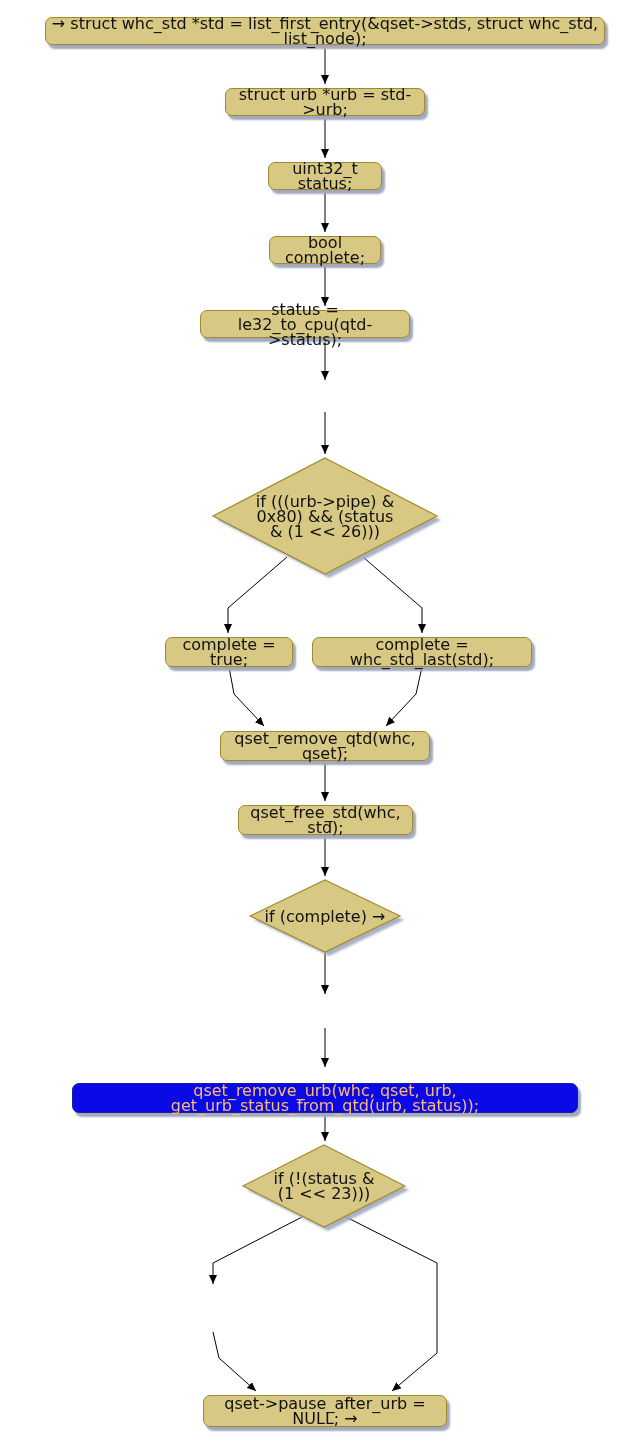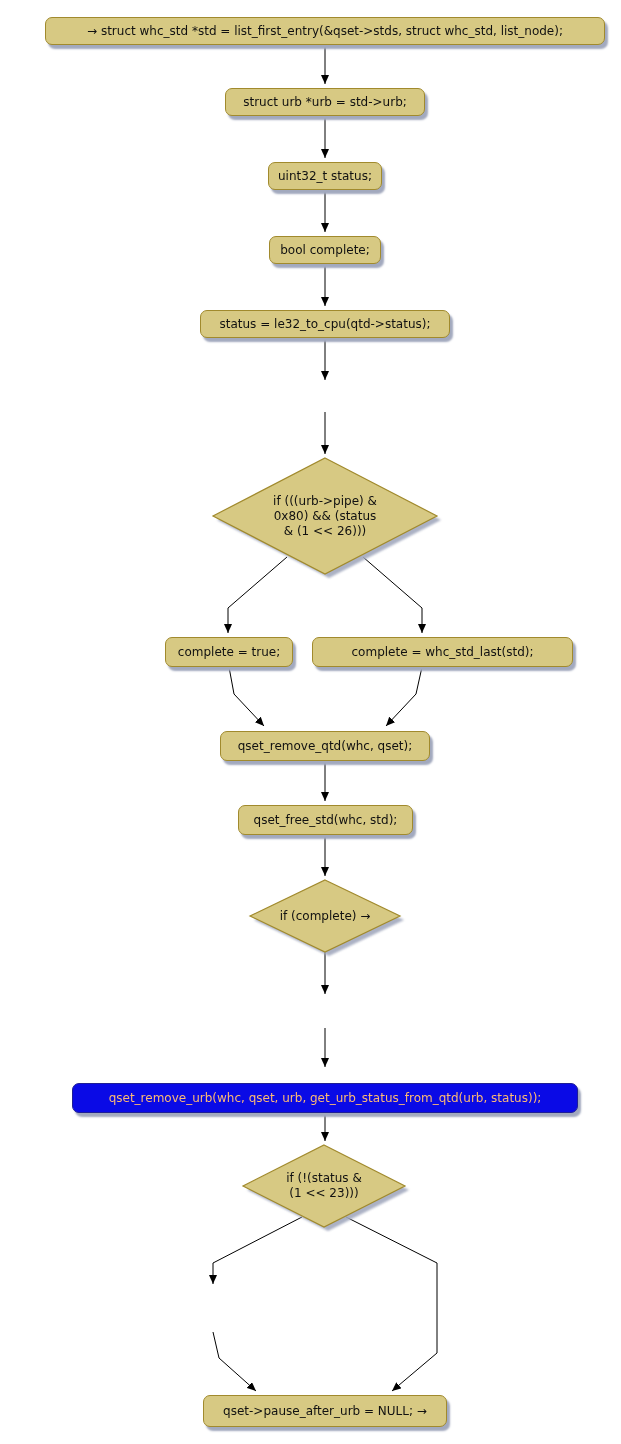--- a/index.html
+++ b/index.html
@@ -1,21 +1,21 @@
 <!DOCTYPE html>
 <html style="--background: #FFFFFF; --node-fill: #D7C983; --node-border: #A18A2D; --highlight-fill: #0A0AE6; --highlight-border: #1E1E96; --shadow: #A2A9BE; --arrow: #000000; --text: #111111;"><head>
 <meta charset="utf-8">
 <style>
   html,body{margin:0;padding:0;background:#ffffff;}
   .canvas{
     position:relative;
     width:621px;height:1444px;
     background:var(--background,#fff);
     font-family:"DejaVu Sans","Liberation Sans",sans-serif;
-    font-size:12px;color:var(--text,#111);
+    font-size:16px;color:var(--text,#111);
     overflow:hidden;
   }
   svg.layer{position:absolute;left:0;top:0;width:621px;height:1444px;}
   .edge{stroke:var(--arrow,#000);stroke-width:1;fill:none;}
   .diamond{fill:var(--node-fill,#d7c983);stroke:var(--node-border,#a18a2d);stroke-width:1.2;}
   .dshadow{fill:var(--shadow,#a2a9be);filter:blur(1.2px);opacity:.9;}
   .node{
     position:absolute;
     display:flex;align-items:center;justify-content:center;
     background:var(--node-fill,#d7c983);
@@ -83,30 +83,30 @@
   </svg>
 
   <div class="node" style="left:45px;top:17px;width:560px;height:28px">→ struct whc_std *std = list_first_entry(&amp;qset-&gt;stds, struct whc_std, list_node);</div>
 
   <div class="node" style="left:225px;top:88px;width:200px;height:28px">struct urb *urb = std-&gt;urb;</div>
 
   <div class="node" style="left:268px;top:162px;width:114px;height:28px">uint32_t status;</div>
 
   <div class="node" style="left:269px;top:236px;width:112px;height:28px">bool complete;</div>
 
-  <div class="node" style="left:200px;top:310px;width:250px;height:28px">status = le32_to_cpu(qtd-&gt;status);</div>
+  <div class="node" style="left:200px;top:310px;width:210px;height:28px">status = le32_to_cpu(qtd-&gt;status);</div>
 
 
   <div class="diamond-label" style="left:213px;top:492px;width:224px;height:48px">if (((urb-&gt;pipe) &amp;
 0x80) &amp;&amp; (status
 &amp; (1 &lt;&lt; 26)))</div>
 
   <div class="node" style="left:165px;top:637px;width:128px;height:30px">complete = true;</div>
 
-  <div class="node" style="left:312px;top:637px;width:261px;height:30px">complete = whc_std_last(std);</div>
+  <div class="node" style="left:312px;top:637px;width:220px;height:30px">complete = whc_std_last(std);</div>
 
   <div class="node" style="left:220px;top:731px;width:210px;height:30px">qset_remove_qtd(whc, qset);</div>
 
   <div class="node" style="left:238px;top:805px;width:175px;height:30px">qset_free_std(whc, std);</div>
 
   <div class="diamond-label" style="left:250px;top:908px;width:150px;height:16px">if (complete) →</div>
 
 
   <div class="node highlight" style="left:72px;top:1071px;width:506px;height:30px">qset_remove_urb(whc, qset, urb, get_urb_status_from_qtd(urb, status));</div>
 

